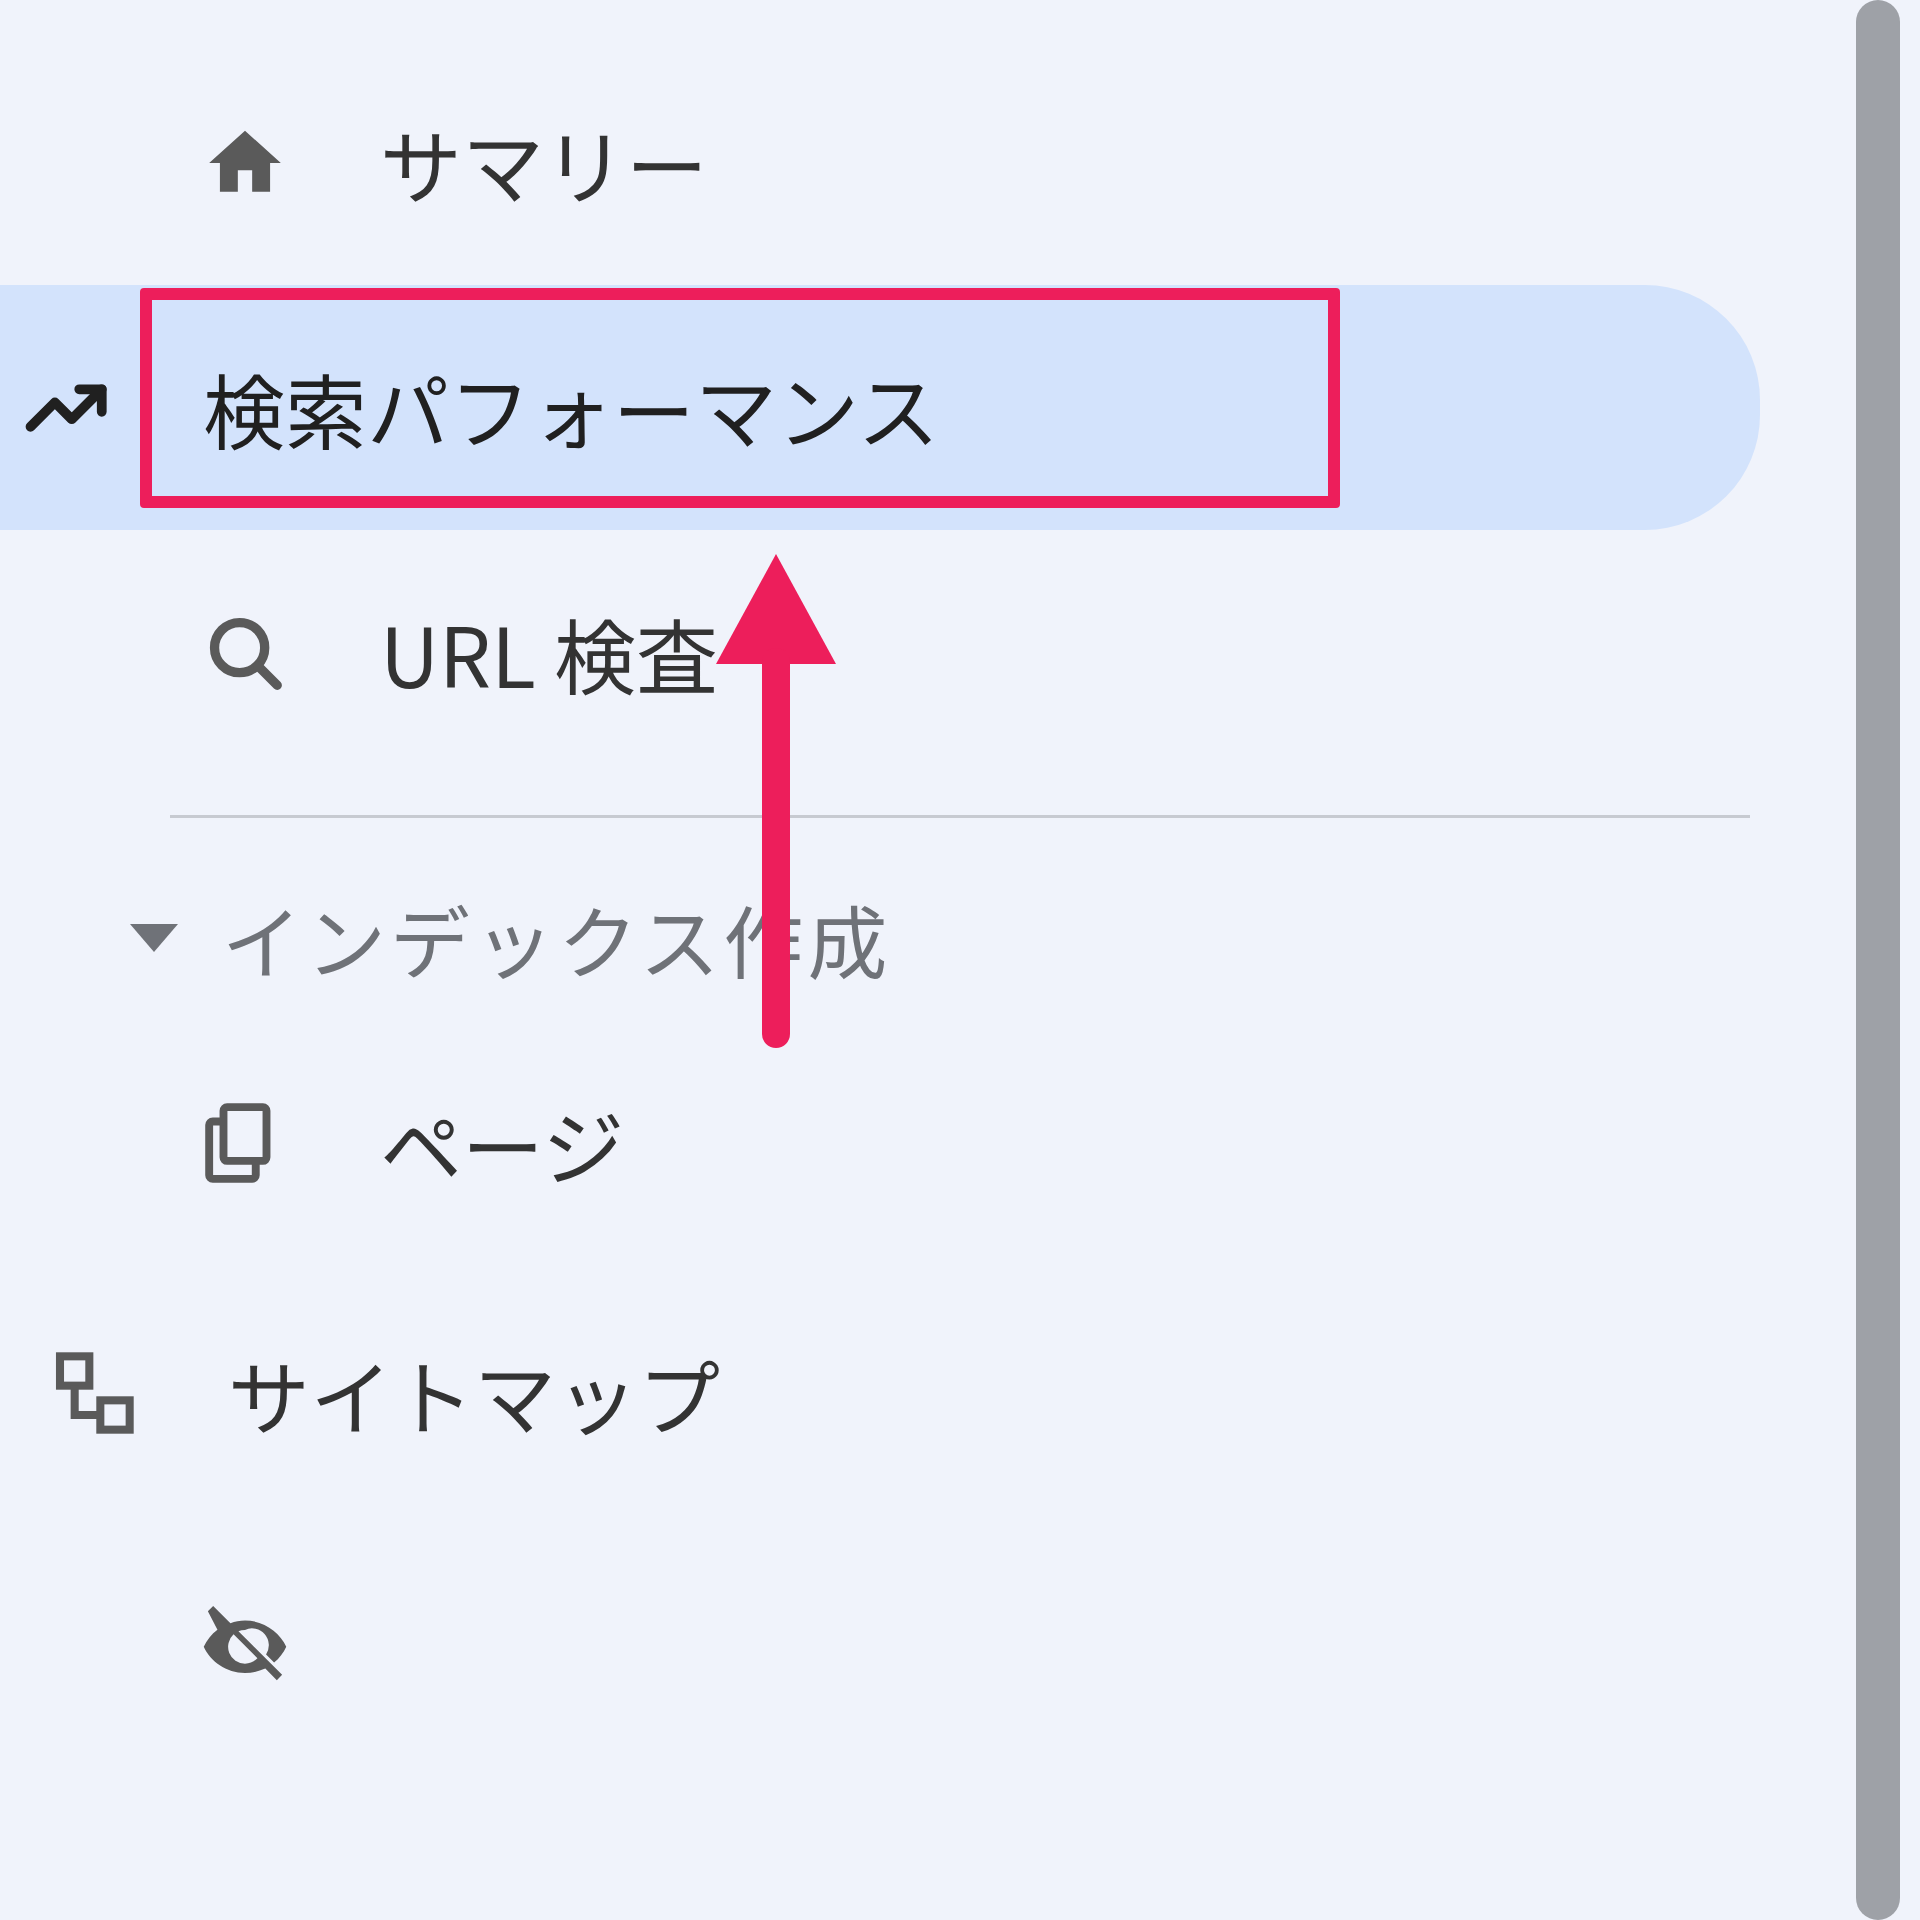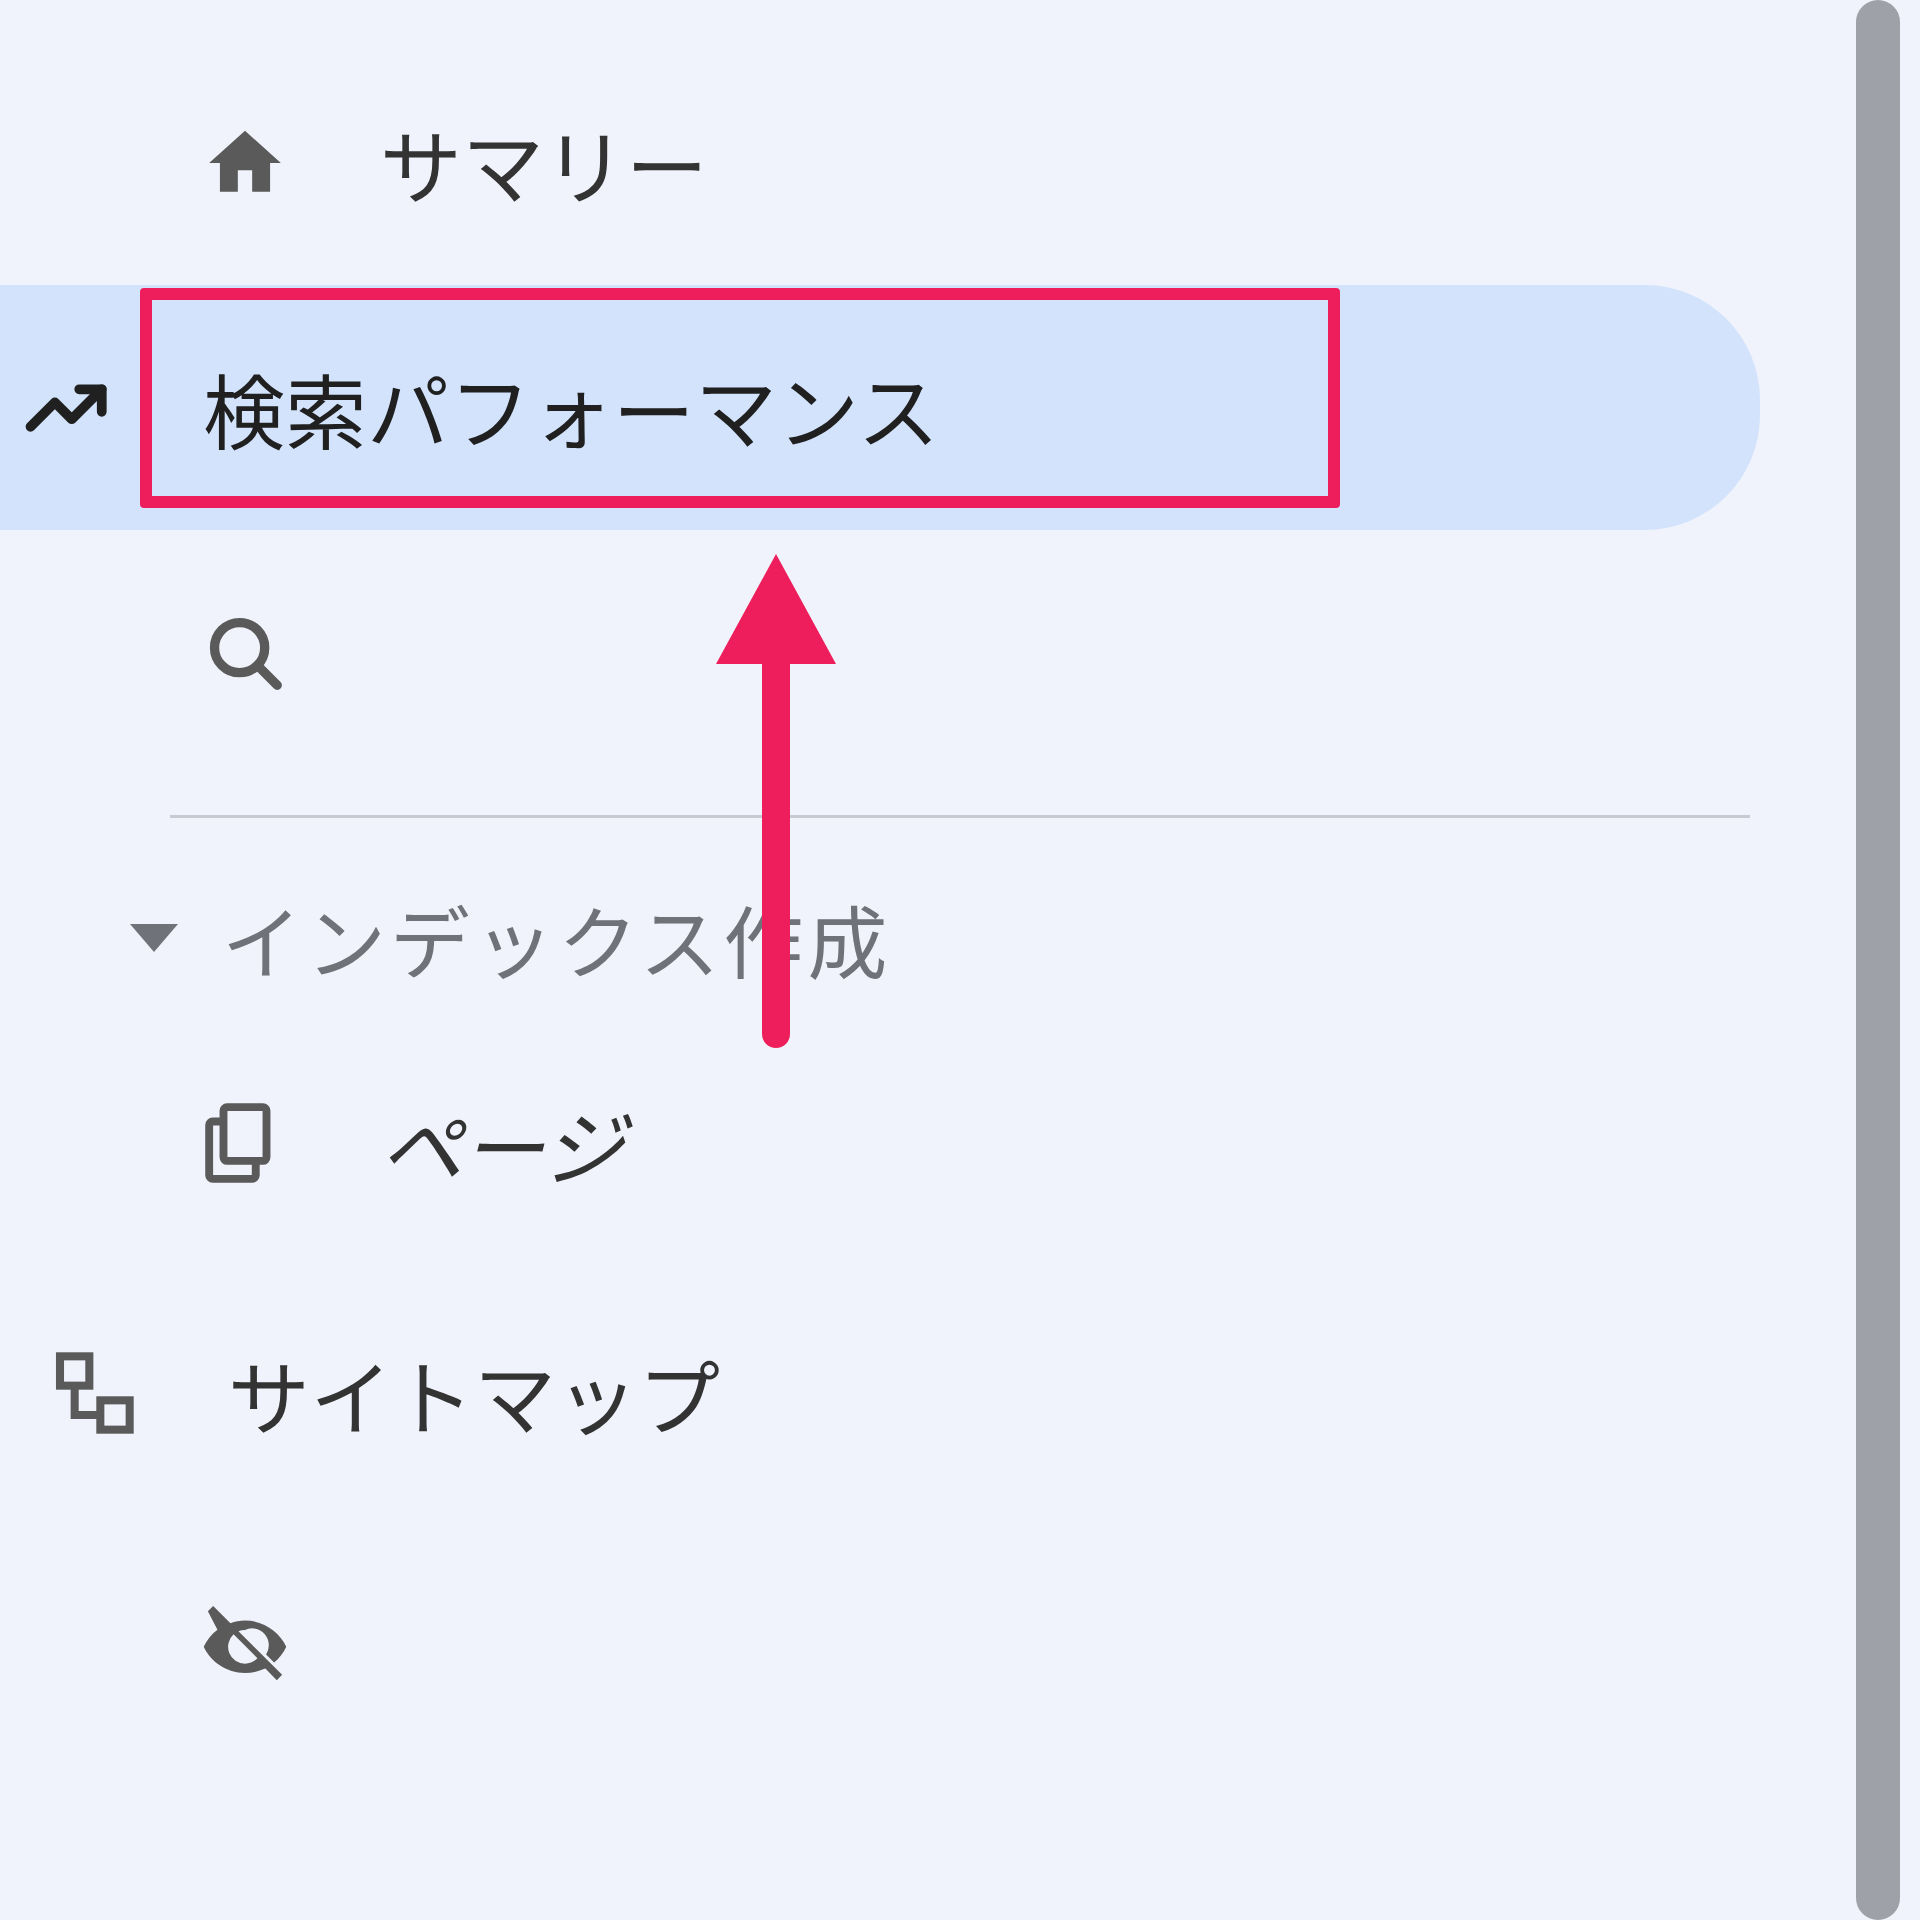--- a/index.html
+++ b/index.html
@@ -134,31 +134,32 @@
         <span class="lbl" style="color:#202020;">検索パフォーマンス</span>
       </div>
 
       <div class="item">
         <span class="icon">
           <svg viewBox="0 0 24 24" width="86" height="86" fill="none" stroke="#5a5a5a" stroke-width="2.6" stroke-linecap="round">
             <circle cx="10.5" cy="10.5" r="7"></circle>
             <line x1="21" y1="21" x2="15.5" y2="15.5"></line>
           </svg>
         </span>
+        <span class="lbl">URL 検査</span>
       </div>
     </div>
 
     <div class="divider"></div>
 
     <div class="section-header">
       <span class="caret"></span>
       <span>インデックス作成</span>
     </div>
 
-    <div class="item" style="height:250px;font-style:italic;">
+    <div class="item" style="height:250px;">
       <span class="icon">
         <svg viewBox="0 0 24 24" width="86" height="86" fill="none" stroke="#5a5a5a" stroke-width="2.2">
           <rect x="6" y="2" width="12" height="15" rx="1"></rect>
           <path d="M6 6 H3 a1 1 0 0 0 -1 1 V21 a1 1 0 0 0 1 1 H14 a1 1 0 0 0 1 -1 V17"></path>
         </svg>
       </span>
       <span class="lbl">ページ</span>
     </div>
 
     <div class="item" style="height:250px;padding-left:48px;">

